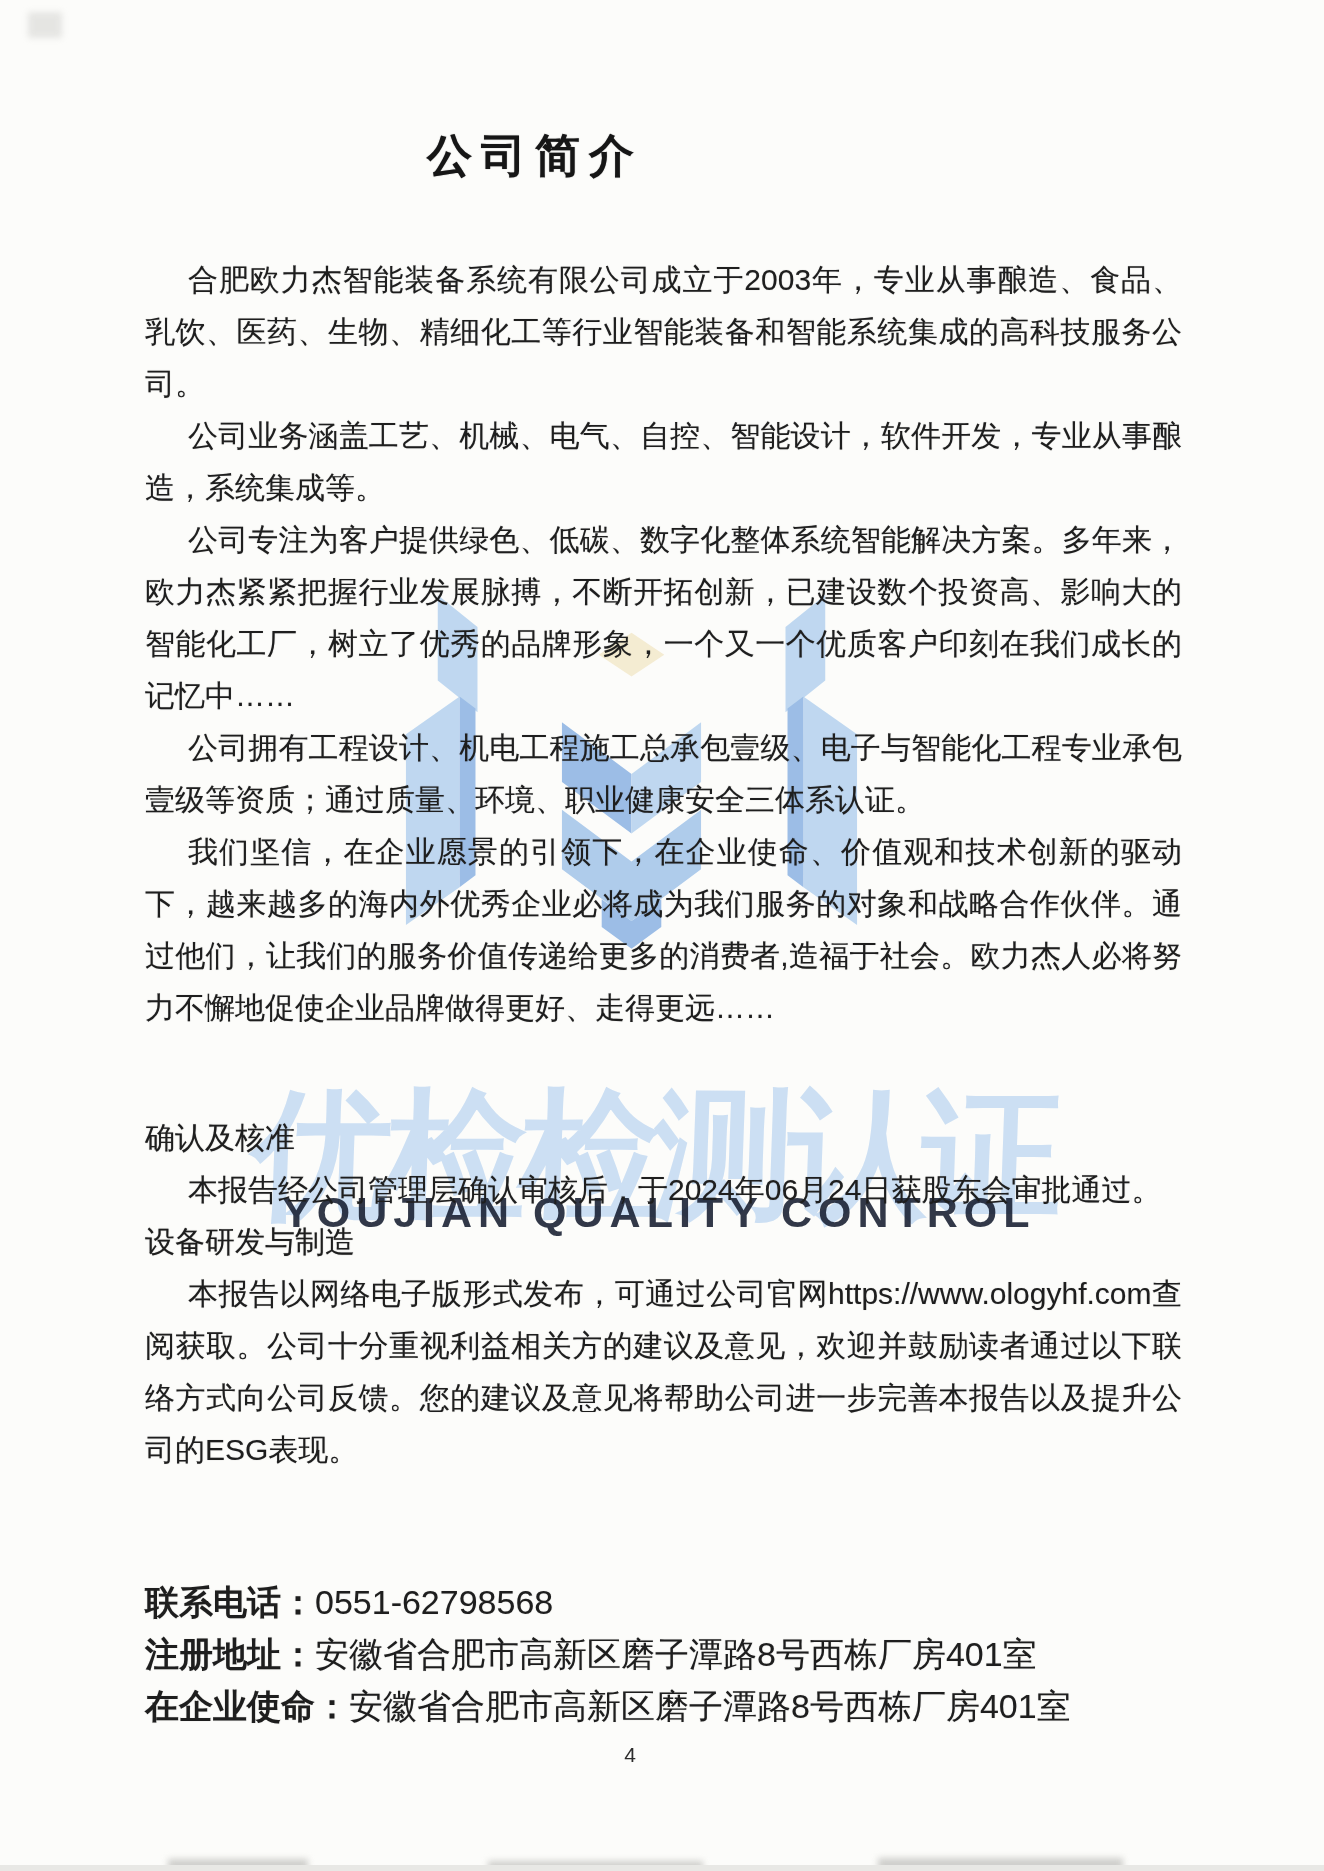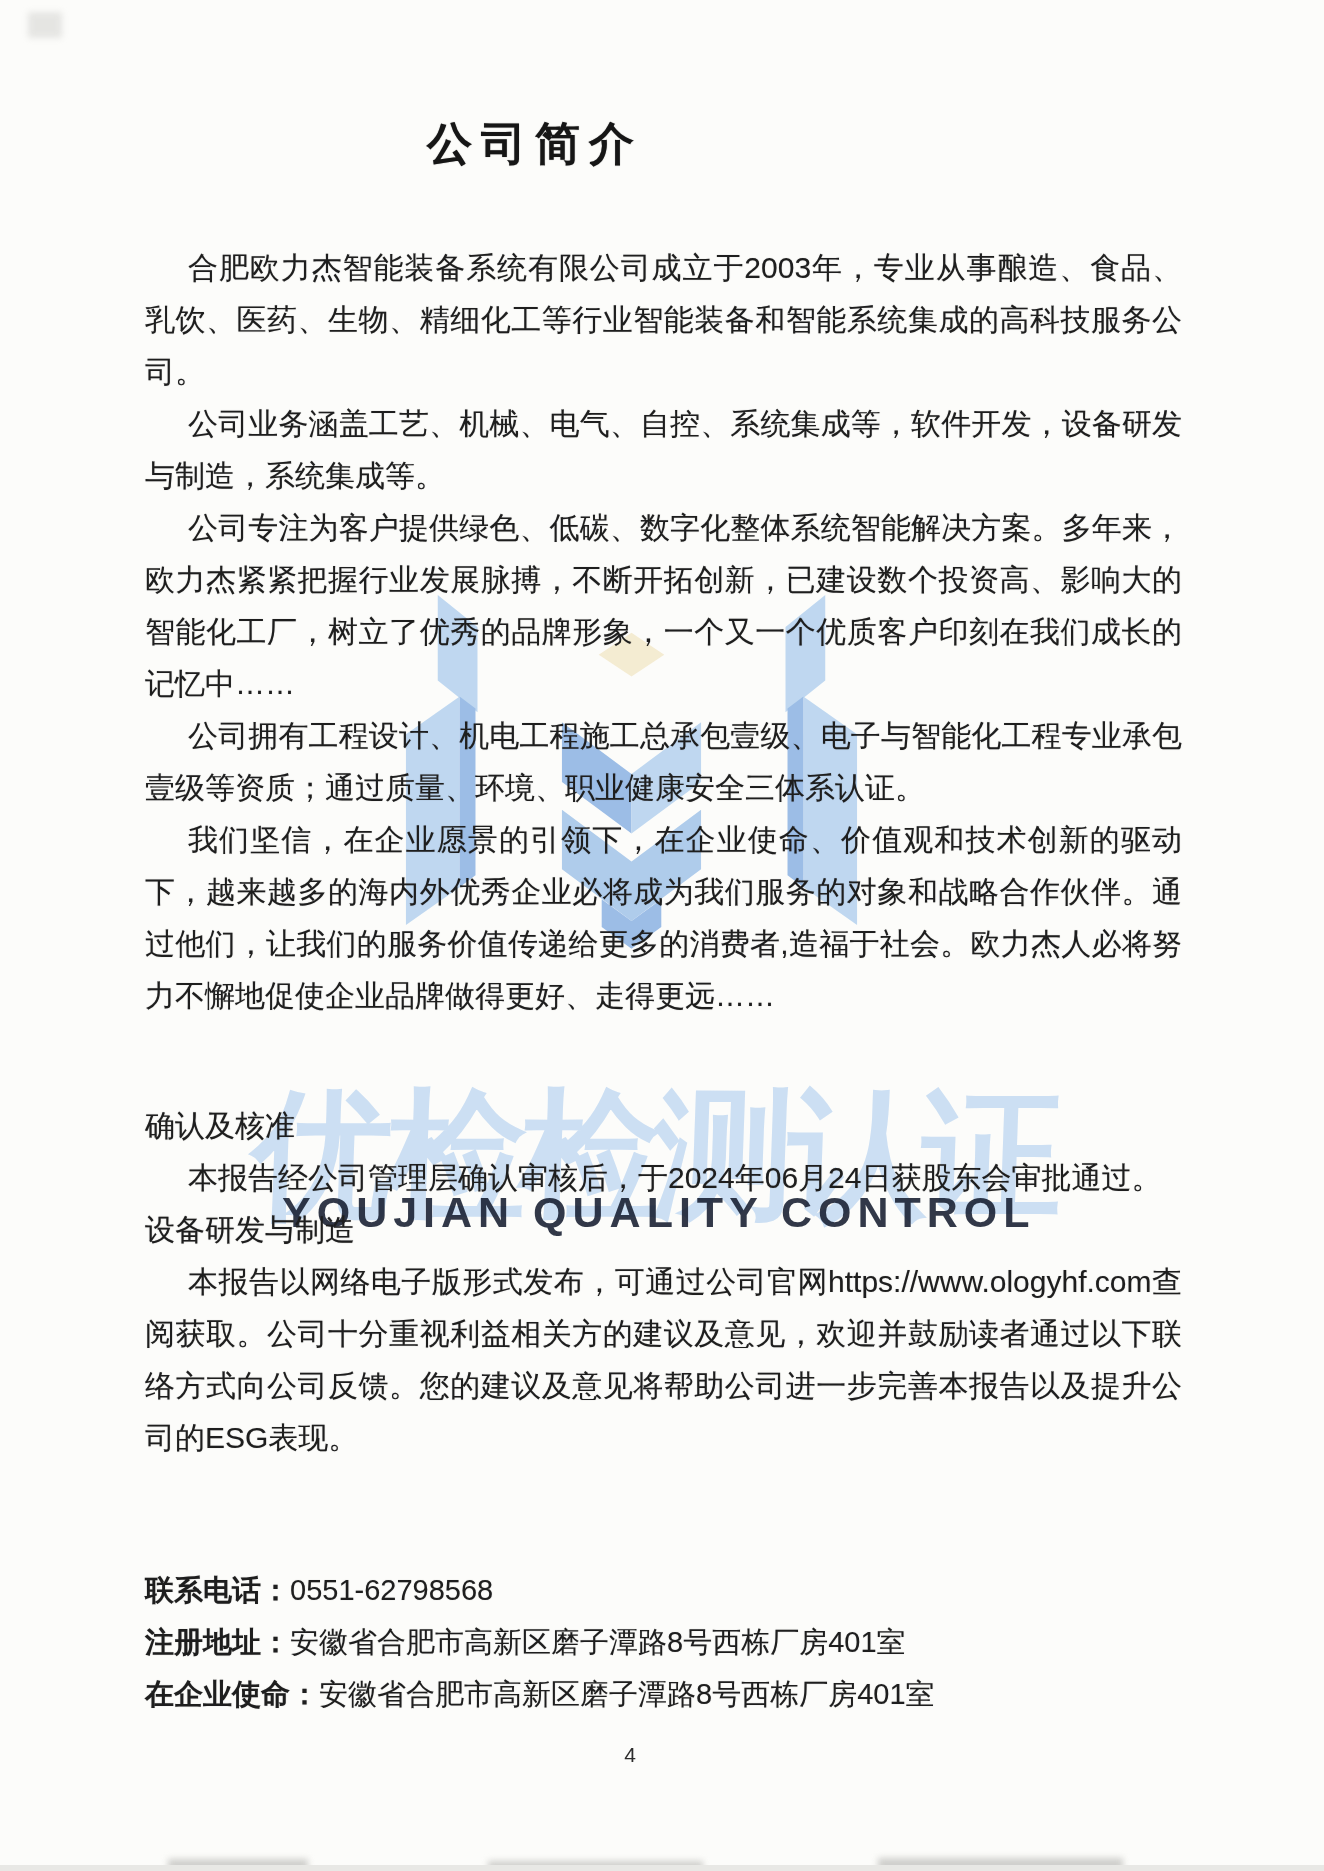--- a/index.html
+++ b/index.html
@@ -20,21 +20,21 @@
     color:#bdd6f1;opacity:.75;white-space:nowrap;
     font-family:"Liberation Serif","DejaVu Serif",serif;
     transform:skewX(-2deg);
   }
   .wm-en{
     position:absolute;left:282px;top:1188px;
     font-size:43px;font-weight:bold;letter-spacing:6px;
     color:#0f172a;opacity:.85;white-space:nowrap;
   }
   
-  .content{position:absolute;left:145px;right:142px;top:116px;z-index:2;}
+  .content{position:absolute;left:145px;right:142px;top:128px;z-index:2;}
   .title{
     margin:0 0 70px 282px;
     width:fit-content;
     font-family:"Liberation Serif","DejaVu Serif",serif;
     font-size:45px;line-height:56px;font-weight:bold;letter-spacing:9px;
     color:#161616;
     text-shadow:0 0 1px rgba(20,20,20,.55);
   }
   .body-para{
     margin:0;
@@ -42,21 +42,21 @@
     text-align:justify;text-indent:43px;
     text-shadow:0 0 1px rgba(40,40,40,.35);
   }
   .sec-heading{
     margin:0;
     font-size:30px;line-height:52px;font-weight:normal;
     text-shadow:0 0 1px rgba(20,20,20,.45);
   }
   .sec-heading.first{margin-top:78px;}
   .contact-block{margin-top:100px;}
-  .contact-row{margin:0;font-size:29px;line-height:52px;text-shadow:0 0 1px rgba(40,40,40,.3);}
+  .contact-row{margin:0;font-size:34px;line-height:52px;text-shadow:0 0 1px rgba(40,40,40,.3);}
   .contact-label{font-weight:bold;}
   .page-number{
     position:absolute;top:1743px;left:0;right:64px;z-index:2;
     text-align:center;font-size:21px;color:#2c2c2c;
   }
   
   .smudge{position:absolute;background:#cfcfcc;filter:blur(3px);z-index:0;}
   .smudge.s1{left:168px;top:1859px;width:140px;height:12px;}
   .smudge.s2{left:488px;top:1861px;width:215px;height:10px;}
   .smudge.s3{left:878px;top:1858px;width:245px;height:13px;}
@@ -91,21 +91,21 @@
       <polygon points="205,318 235,340 265,318 265,346 235,368 205,346" fill="#8fb5e4"></polygon>
     </svg>
     <div class="wm-cn">优检检测认证</div>
     <div class="wm-en">YOUJIAN QUALITY CONTROL</div>
   </div>
 
   <div class="content">
     <h1 class="title">公司简介</h1>
 
     <p class="body-para">合肥欧力杰智能装备系统有限公司成立于2003年，专业从事酿造、食品、乳饮、医药、生物、精细化工等行业智能装备和智能系统集成的高科技服务公司。</p>
-    <p class="body-para">公司业务涵盖工艺、机械、电气、自控、系统集成等，软件开发，设备研发与制造，系统集成等。</p>
+    <p class="body-para">公司业务涵盖工艺、机械、电气、自控、智能设计，软件开发，专业从事酿造，系统集成等。</p>
     <p class="body-para">公司专注为客户提供绿色、低碳、数字化整体系统智能解决方案。多年来，欧力杰紧紧把握行业发展脉搏，不断开拓创新，已建设数个投资高、影响大的智能化工厂，树立了优秀的品牌形象，一个又一个优质客户印刻在我们成长的记忆中……</p>
     <p class="body-para">公司拥有工程设计、机电工程施工总承包壹级、电子与智能化工程专业承包壹级等资质；通过质量、环境、职业健康安全三体系认证。</p>
     <p class="body-para">我们坚信，在企业愿景的引领下，在企业使命、价值观和技术创新的驱动下，越来越多的海内外优秀企业必将成为我们服务的对象和战略合作伙伴。通过他们，让我们的服务价值传递给更多的消费者,造福于社会。欧力杰人必将努力不懈地促使企业品牌做得更好、走得更远……</p>
 
     <h2 class="sec-heading first">确认及核准</h2>
     <p class="body-para">本报告经公司管理层确认审核后，于2024年06月24日获股东会审批通过。</p>
 
     <h2 class="sec-heading">设备研发与制造</h2>
     <p class="body-para">本报告以网络电子版形式发布，可通过公司官网https://www.ologyhf.com查阅获取。公司十分重视利益相关方的建议及意见，欢迎并鼓励读者通过以下联络方式向公司反馈。您的建议及意见将帮助公司进一步完善本报告以及提升公司的ESG表现。</p>
 

